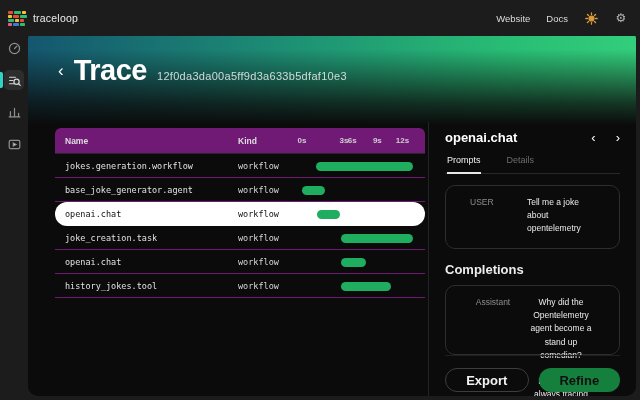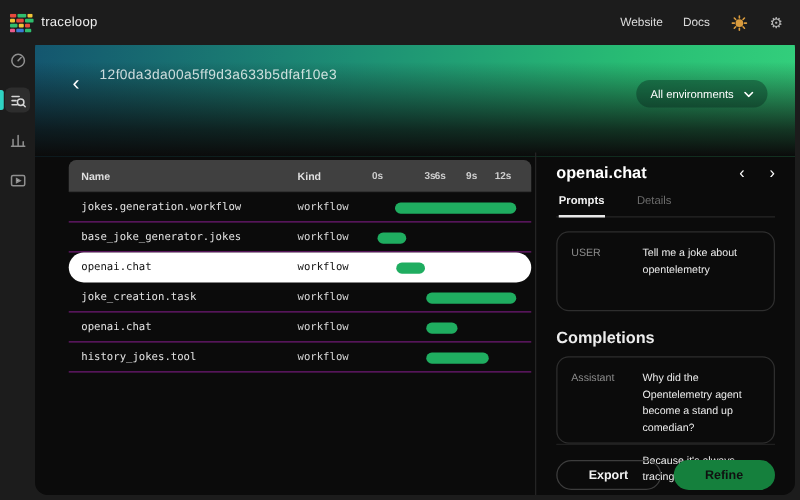--- a/index.html
+++ b/index.html
@@ -37,48 +37,48 @@
   .hero-row { position:absolute; left:30px; top:26px; display:flex; align-items:baseline; }
   .back-btn { font-size:17px; color:#fff; line-height:1; cursor:pointer; padding:4px 6px 4px 0; align-self:center; }
   .hero-title { font-size:29px; font-weight:bold; color:#fff; letter-spacing:-.5px; margin-left:4px; }
   .hero-id { font-size:11px; color:rgba(255,255,255,.78); margin-left:10px; letter-spacing:.3px; }
   .env-pill { position:absolute; right:22px; top:36px; height:22px; border-radius:11px; background:rgba(6,34,26,.38);
     display:flex; align-items:center; gap:8px; padding:0 11px; cursor:pointer; }
   .env-pill span { font-size:9px; color:#fff; }
 
   
   .trace-table { position:absolute; left:27px; top:100px; width:370px; }
-  .thead { position:relative; height:26px; background:#404040; border-radius:6px 6px 0 0; border-bottom:1px solid #262626; }
+  .thead { position:relative; height:26px; background:#701a75; border-radius:6px 6px 0 0; border-bottom:1px solid #262626; }
   .thead .hname { position:absolute; left:10px; top:0; line-height:26px; font-size:8.5px; font-weight:bold; color:#dedede; }
   .thead .hkind { position:absolute; left:183px; top:0; line-height:26px; font-size:8.5px; font-weight:bold; color:#dedede; }
   .tick { position:absolute; top:0; width:22px; margin-left:-11px; text-align:center; line-height:26px; font-size:8px; font-weight:bold; color:#cfcfcf; }
   .trow { position:relative; height:24px; border-bottom:1px solid #701a75; cursor:pointer; }
   .trow .name { position:absolute; left:10px; line-height:24px; font-family:"DejaVu Sans Mono","Liberation Mono",monospace; font-size:8.5px; color:#e2e2e2; }
   .trow .kind { position:absolute; left:183px; line-height:24px; font-family:"DejaVu Sans Mono","Liberation Mono",monospace; font-size:8.5px; color:#d8d8d8; }
   .trow .bar { position:absolute; top:7.5px; height:9px; border-radius:5px; }
   .trow.selected { background:#fff; border-radius:12px; border-bottom:none; }
   .trow.selected .name, .trow.selected .kind { color:#101010; }
 
   
   .panel { position:absolute; left:400px; top:94px; right:0; bottom:0; border-left:1px solid #242424; padding:8px 16px 14px 16px; display:flex; flex-direction:column; }
   .panel-head { display:flex; align-items:center; }
   .panel-title { font-size:13px; font-weight:bold; color:#fff; }
   .pager { margin-left:auto; display:flex; gap:20px; }
   .pager .pg { font-size:13px; color:#fff; cursor:pointer; line-height:1; }
   .tabs { display:flex; gap:26px; margin-top:10px; border-bottom:1px solid #272727; padding:0 2px; }
   .tab { font-size:9px; color:#6d6d6d; padding-bottom:7px; cursor:pointer; border-bottom:2px solid transparent; margin-bottom:-1px; }
-  .tab.active { color:#f2f2f2; font-weight:bold; border-bottom-color:#e8e8e8; }
-  .card { border:1px solid #2e2e2e; border-radius:10px; padding:10px 11px; display:flex; gap:11px; }
+  .tab.active { color:#f2f2f2; font-weight:normal; border-bottom-color:#e8e8e8; }
+  .card { border:1px solid #2e2e2e; border-radius:10px; padding:10px 24px; display:flex; gap:11px; }
   .card .role { width:46px; flex:none; font-size:8.5px; color:#8c8c8c; line-height:1.5; }
   .card .msg { font-size:8.5px; color:#ececec; line-height:1.55; white-space:pre-line; }
   .card.prompt { margin-top:11px; min-height:64px; }
-  .card.completion { margin-top:8px; min-height:70px; }
+  .card.completion { margin-top:8px; min-height:70px;text-align:center; }
   .section-label { margin-top:13px; font-size:13px; font-weight:bold; color:#ededed; }
   .panel-foot { margin-top:auto; display:flex; gap:10px; padding-top:12px; border-top:1px solid #1f1f1f; }
-  .btn { flex:1; height:24px; border-radius:12px; font-size:10px; font-weight:bold; display:flex; align-items:center; justify-content:center; cursor:pointer; font-family:inherit; }
+  .btn { flex:1; height:24px; border-radius:12px; font-size:13px; font-weight:bold; display:flex; align-items:center; justify-content:center; cursor:pointer; font-family:inherit; }
   .btn.outline { background:transparent; border:1px solid #3d3d3d; color:#f2f2f2; }
   .btn.solid { background:#15803d; border:none; color:#101010; }
 </style>
 </head>
 <body>
 
 <div class="topbar">
   <div class="brand">
     <svg width="19" height="15" viewBox="0 0 19 15">
       <rect x="0" y="0" width="5" height="3" rx="0.8" fill="#e64a3c"></rect>
@@ -141,44 +141,39 @@
         <path d="M6.5 6.2l3.4 1.8-3.4 1.8z" fill="currentColor"></path>
     </svg>
   </div>
 </div>
 
 <div class="content">
 
   <div class="hero">
     <div class="hero-row">
       <span class="back-btn">‹</span>
+      <span class="hero-title">Trace</span>
       <span class="hero-id">12f0da3da00a5ff9d3a633b5dfaf10e3</span>
-    </div>
-    <div class="env-pill">
-      <span>All environments</span>
-      <svg width="8" height="5" viewBox="0 0 8 5" fill="none" stroke="#fff" stroke-width="1.3" stroke-linecap="round">
-        <path d="M1 1l3 3 3-3"></path>
-      </svg>
     </div>
   </div>
 
   <div class="trace-table">
     <div class="thead">
       <span class="hname">Name</span>
       <span class="hkind">Kind</span>
       <span id="ticks"><span class="tick" style="left: 247px;">0s</span><span class="tick" style="left: 289px;">3s</span><span class="tick" style="left: 297.222px;">6s</span><span class="tick" style="left: 322.333px;">9s</span><span class="tick" style="left: 347.444px;">12s</span></span>
     </div>
     <div id="rows">
         <div class="trow">
     <span class="cell name">jokes.generation.workflow</span>
     <span class="cell kind">workflow</span>
     <span class="bar" style="left: 261.23px; width: 97.0963px; background: rgb(31, 173, 96);"></span>
   </div>
         <div class="trow">
-    <span class="cell name">base_joke_generator.jokes</span>
+    <span class="cell name">base_joke_generator.agent</span>
     <span class="cell kind">workflow</span>
     <span class="bar" style="left: 247px; width: 23.437px; background: rgb(31, 173, 96);"></span>
   </div>
         <div class="trow selected">
     <span class="cell name">openai.chat</span>
     <span class="cell kind">workflow</span>
     <span class="bar" style="left: 262.067px; width: 23.437px; background: rgb(31, 173, 96);"></span>
   </div>
         <div class="trow">
     <span class="cell name">joke_creation.task</span>

